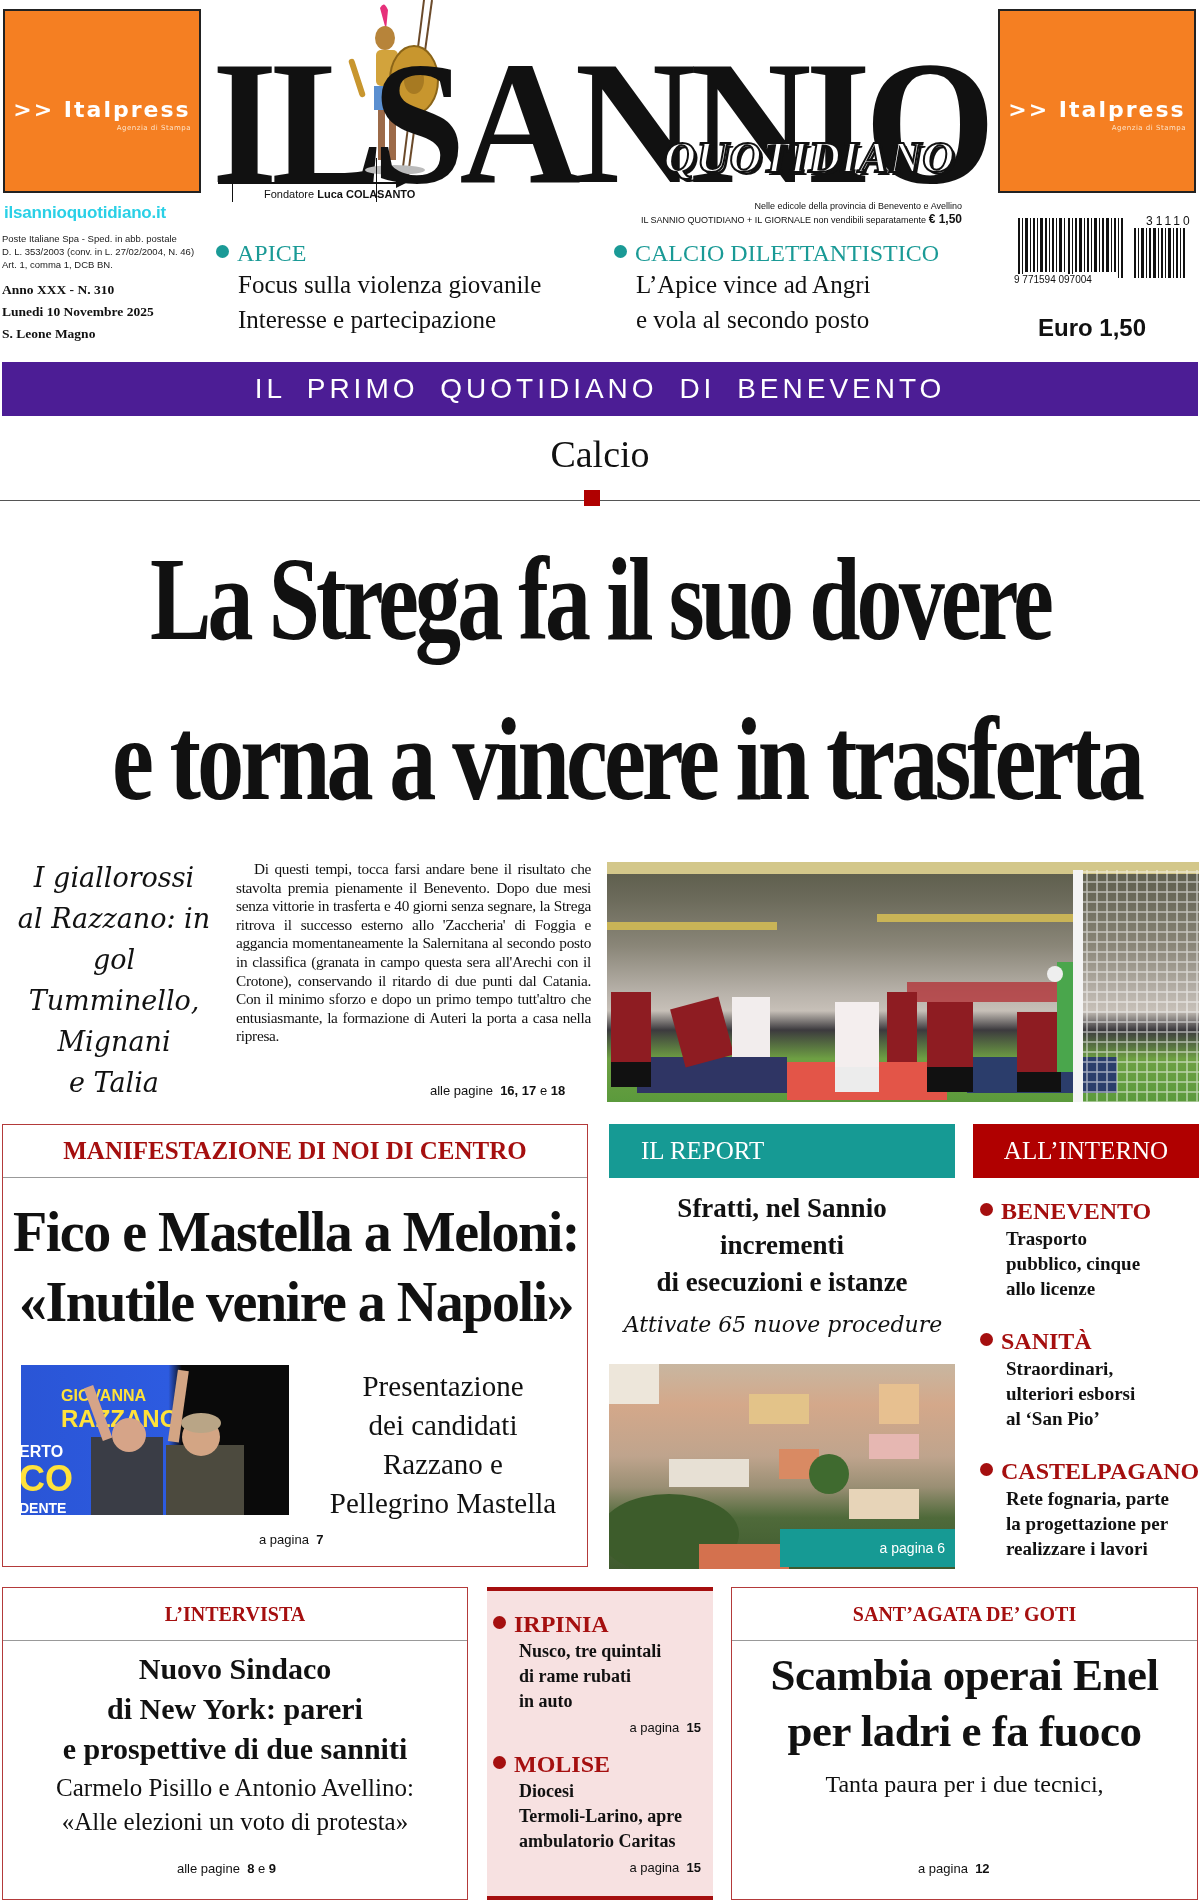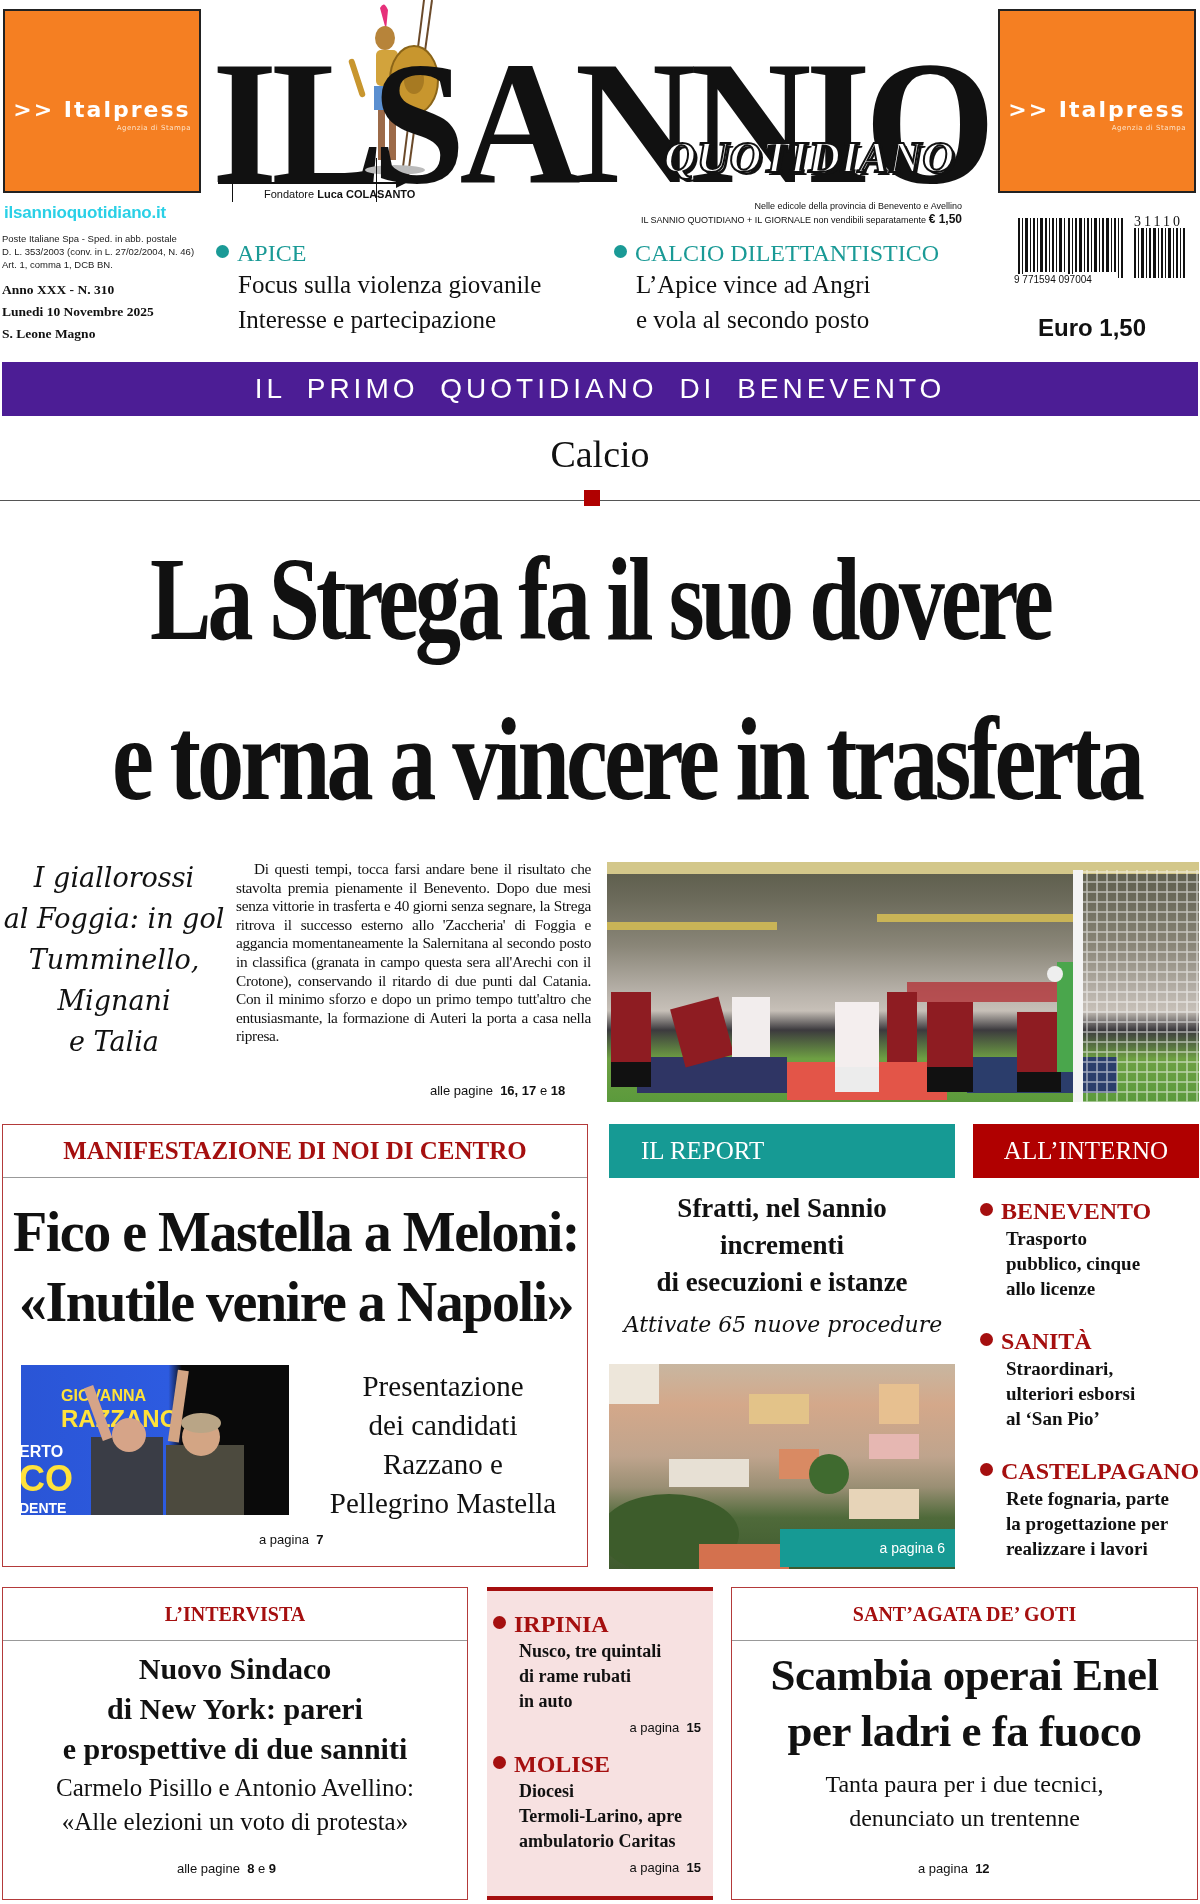--- a/index.html
+++ b/index.html
@@ -166,37 +166,37 @@
         <rect x="24" y="0" width="1" height="50"></rect>
         <rect x="27" y="0" width="2" height="50"></rect>
         <rect x="31" y="0" width="1" height="50"></rect>
         <rect x="34" y="0" width="3" height="50"></rect>
         <rect x="39" y="0" width="1" height="50"></rect>
         <rect x="42" y="0" width="2" height="50"></rect>
         <rect x="46" y="0" width="1" height="50"></rect>
         <rect x="49" y="0" width="2" height="50"></rect>
     </g>
   </svg>
-  <div class="abs" style="left:116px;top:-4px;font-family:Liberation Serif, serif;font-size:14px;letter-spacing:3px;">31110</div>
+  <div class="abs" style="left:128px;top:-4px;font-family:Liberation Sans, sans-serif;font-size:12px;letter-spacing:3px;">31110</div>
   <div class="abs" style="left:-4px;top:56px;font-family:'Liberation Sans',sans-serif;font-size:10px;background:#fff;">9 771594 097004</div>
 </div>
 <div class="abs price" style="left:1038px;top:314px;">Euro 1,50</div>
 
 <div class="abs redbar" style="left:2px;top:362px;width:1196px;height:54px;">IL PRIMO QUOTIDIANO DI BENEVENTO</div>
 
 <div class="abs section-label" style="left:0;top:432px;width:1200px;">Calcio</div>
 <div class="abs" style="left:0;top:500px;width:1200px;height:1px;background:#555;"></div>
 <div class="abs" style="left:584px;top:490px;width:16px;height:16px;background:#b00000;"></div>
 
 <div class="abs main-headline" style="left:0;top:520px;width:1200px;">La Strega fa il suo dovere</div>
 <div class="abs main-headline" style="left:-10px;top:680px;width:1220px;transform:scaleX(0.80);">e torna a vincere in trasferta</div>
 
 <div class="abs italic-summary" style="left:0;top:857px;width:228px;">
   <div>I giallorossi</div>
-  <div>al Foggia: in gol</div>
+  <div>al Razzano: in gol</div>
   <div>Tumminello,</div>
   <div>Mignani</div>
   <div>e Talia</div>
 </div>
 
 <div class="abs body-text" style="left:236px;top:860px;width:355px;">Di questi tempi, tocca farsi andare bene il risultato che stavolta premia pienamente il Benevento. Dopo due mesi senza vittorie in trasferta e 40 giorni senza segnare, la Strega ritrova il successo esterno allo 'Zaccheria' di Foggia e aggancia momentaneamente la Salernitana al secondo posto in classifica (granata in campo questa sera all'Arechi con il Crotone), conservando il ritardo di due punti dal Catania. Con il minimo sforzo e dopo un primo tempo tutt'altro che entusiasmante, la formazione di Auteri la porta a casa nella ripresa.</div>
 <div class="abs page-ref" style="left:430px;top:1083px;">
   <span>alle pagine</span>&nbsp;
   <b>16, 17</b>
   <span>e</span>
@@ -362,19 +362,18 @@
 
 <div class="abs boxed" style="left:731px;top:1587px;width:467px;height:313px;">
   <div class="box-kicker" style="font-size:20px;line-height:52px;">SANT’AGATA DE’ GOTI</div>
   <div class="box-sep"></div>
   <div style="margin-top:6px;text-align:center;font-family:'Liberation Serif',serif;font-weight:bold;font-size:45px;line-height:56px;letter-spacing:-0.5px;">
     <div>Scambia operai Enel</div>
     <div>per ladri e fa fuoco</div>
   </div>
   <div style="margin-top:8px;text-align:center;font-family:'Liberation Serif',serif;font-size:24px;line-height:34px;">
     <div>Tanta paura per i due tecnici,</div>
-    <div>denunciato un trentenne</div>
   </div>
   <div class="abs page-ref" style="left:186px;top:273px;">
     <span>a pagina</span>&nbsp;
     <b>12</b>
   </div>
 </div>
 
 </body></html>

